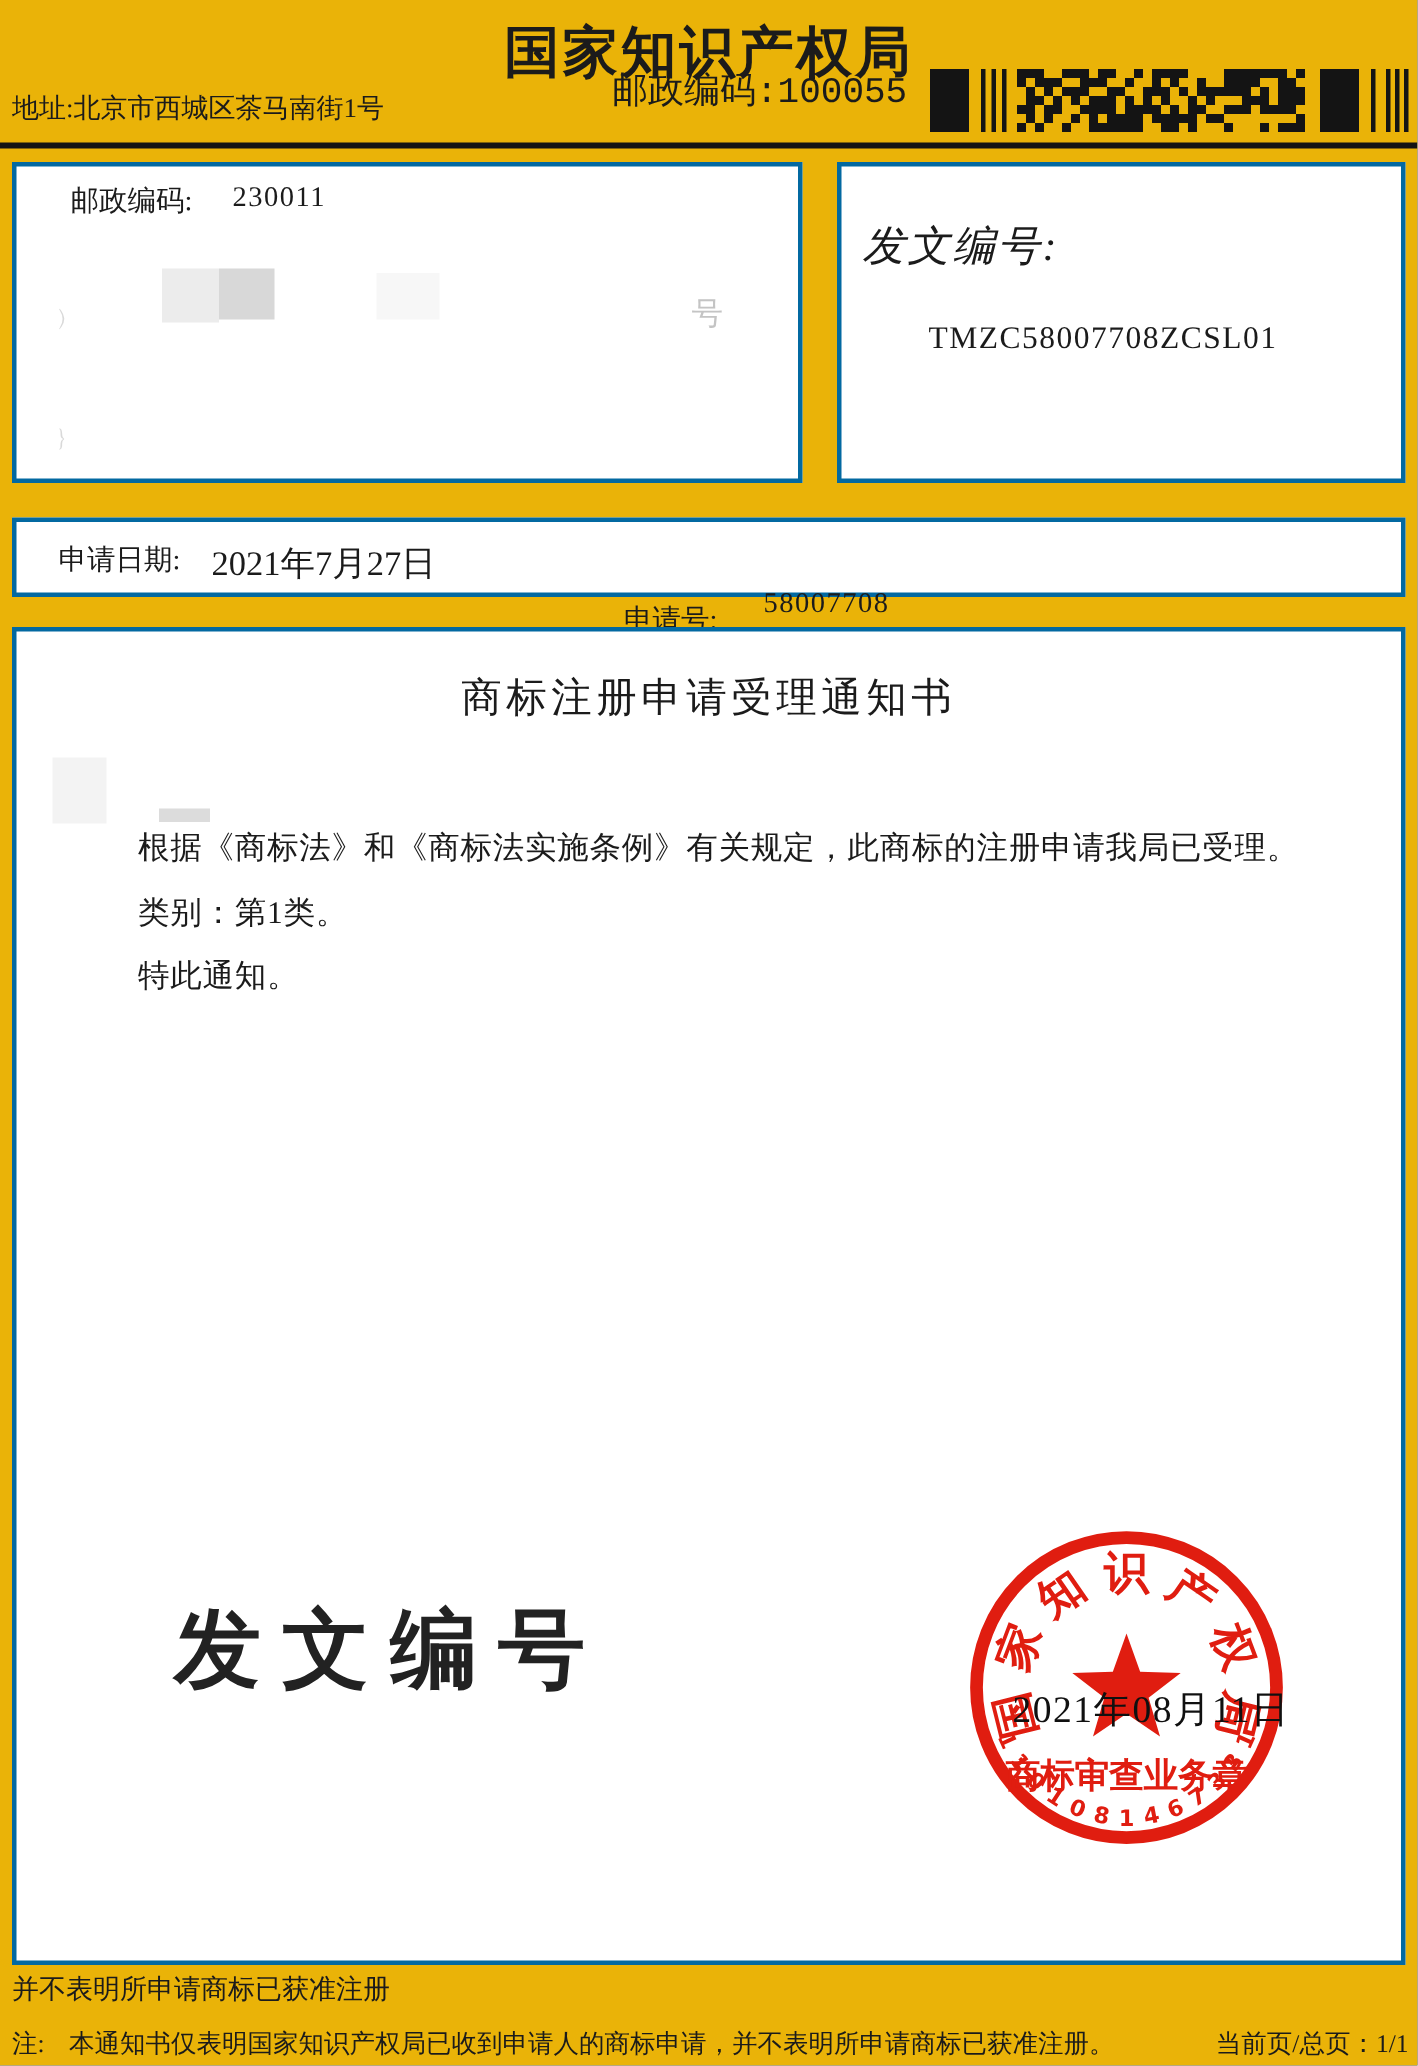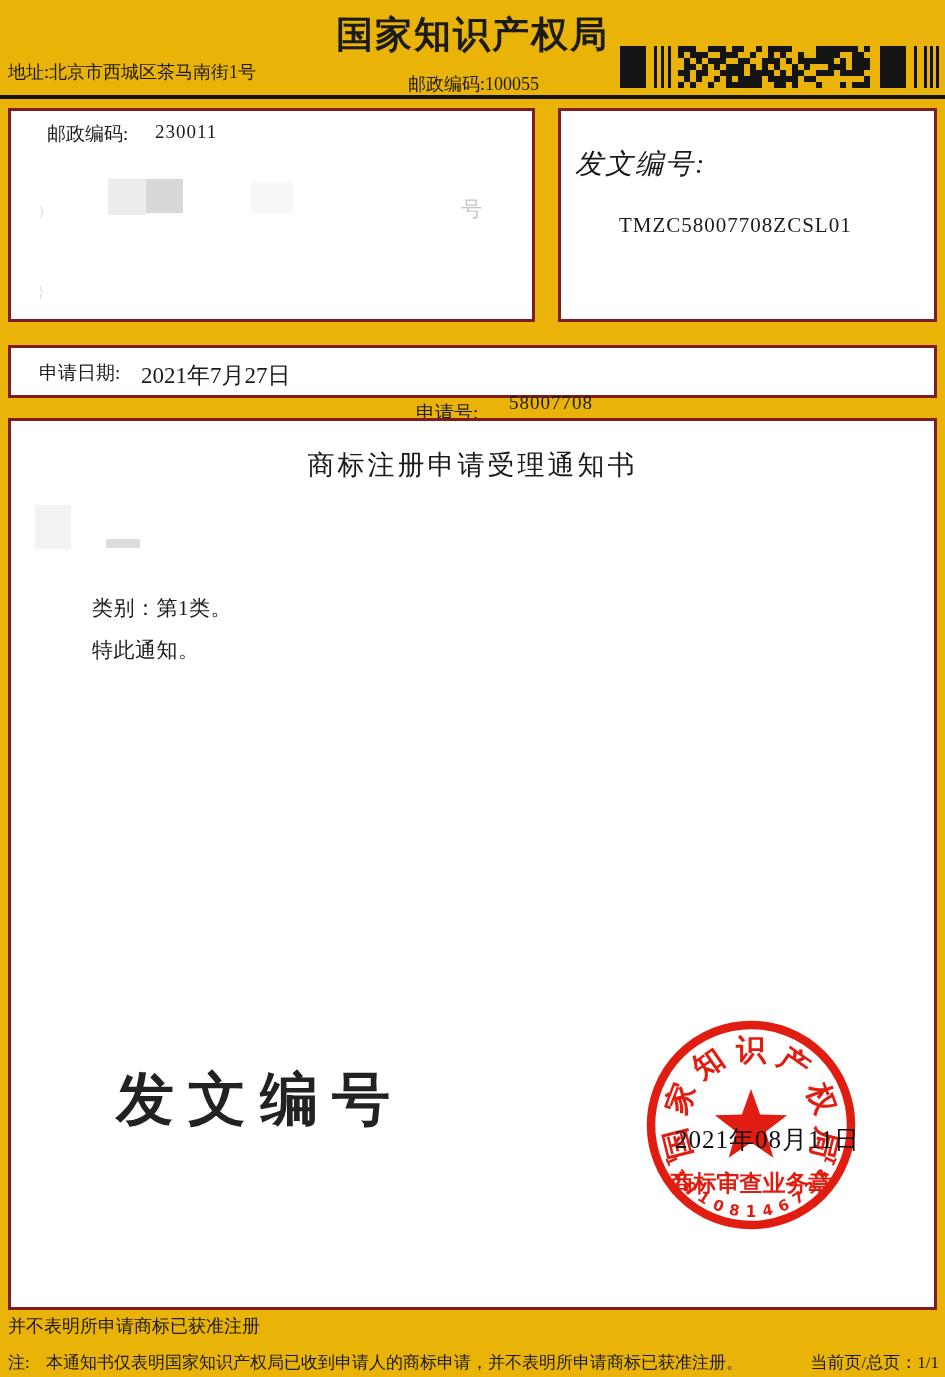--- a/index.html
+++ b/index.html
@@ -5,25 +5,25 @@
   html,body{margin:0;padding:0;background:#888;}
   .page{
     position:relative;width:945px;height:1377px;background:#eab308;
     margin:0 auto;overflow:hidden;
     font-family:"Liberation Serif","DejaVu Serif",serif;color:#1b1b1b;
   }
   .abs{position:absolute;}
   
   .org-title{left:0;right:0;top:10px;text-align:center;font-size:37px;font-weight:bold;letter-spacing:2px;}
   .addr-line{left:8px;top:60px;font-size:18px;}
-  .postal-line{left:408px;top:72px;font-size:18px;}
+  .postal-line{left:408px;top:44px;font-size:24px;font-family:Liberation Mono, monospace;}
   .barcode{left:620px;top:46px;}
   .top-rule{left:0;top:95px;width:945px;height:4px;background:#141414;}
   
-  .box{border:3px solid #7f1d1d;background:#fff;}
+  .box{border:3px solid #0369a1;background:#fff;}
   .recipient-box{left:8px;top:108px;width:521px;height:208px;}
   .dispatch-box{left:558px;top:108px;width:373px;height:208px;}
   .app-box{left:8px;top:345px;width:923px;height:47px;}
   .main-box{left:8px;top:418px;width:923px;height:886px;}
   .recipient-postal-label{left:36px;top:10px;font-size:19px;}
   .recipient-postal-value{left:144px;top:10px;font-size:19px;letter-spacing:1px;}
   .redact{position:absolute;}
   .r1{left:97px;top:68px;width:38px;height:36px;background:#ececec;}
   .r2{left:135px;top:68px;width:37px;height:34px;background:#d8d8d8;}
   .r3{left:240px;top:71px;width:42px;height:31px;background:#f7f7f7;}
@@ -234,20 +234,21 @@
     <span class="abs app-date-label">申请日期:</span>
     <span class="abs app-date-value">2021年7月27日</span>
     <span class="abs app-no-label">申请号:</span>
     <span class="abs app-no-value">58007708</span>
   </div>
 
   <div class="abs box main-box">
     <div class="abs notice-title">商标注册申请受理通知书</div>
     <span class="redact blob1"></span>
     <span class="redact dash1"></span>
+    <div class="abs para p1">根据《商标法》和《商标法实施条例》有关规定，此商标的注册申请我局已受理。</div>
     <div class="abs para p2">类别：第1类。</div>
     <div class="abs para p3">特此通知。</div>
 
     <div class="abs trademark">发文编号</div>
 
     <svg class="abs seal" width="220" height="220" viewBox="0 0 220 220">
       <circle id="seal-ring" cx="110" cy="110" r="100" fill="none" stroke-width="8.5" stroke="#e01d10"></circle>
       <path id="seal-star" d="M110,74 L119.11,99.46 L146.14,100.26 L124.74,116.79 L132.34,142.74 L110,127.5 L87.66,142.74 L95.26,116.79 L73.86,100.26 L100.89,99.46 Z" fill="#e01d10"></path>
       <g id="seal-top-arc" font-family="'DejaVu Sans','Liberation Sans',sans-serif">
           <text transform="translate(36.3 128.4) rotate(-104.0)" text-anchor="middle" dominant-baseline="central" font-size="30" font-weight="bold" fill="#e01d10">国</text>

